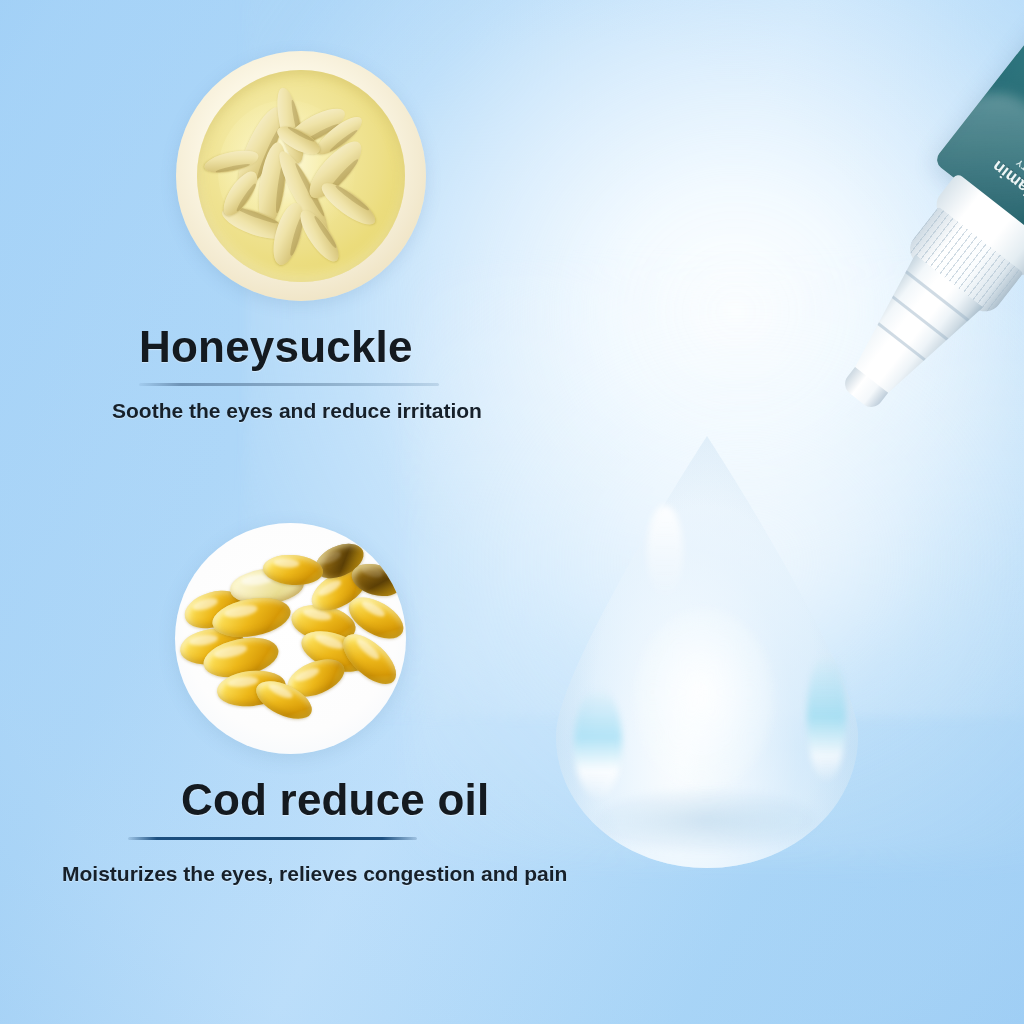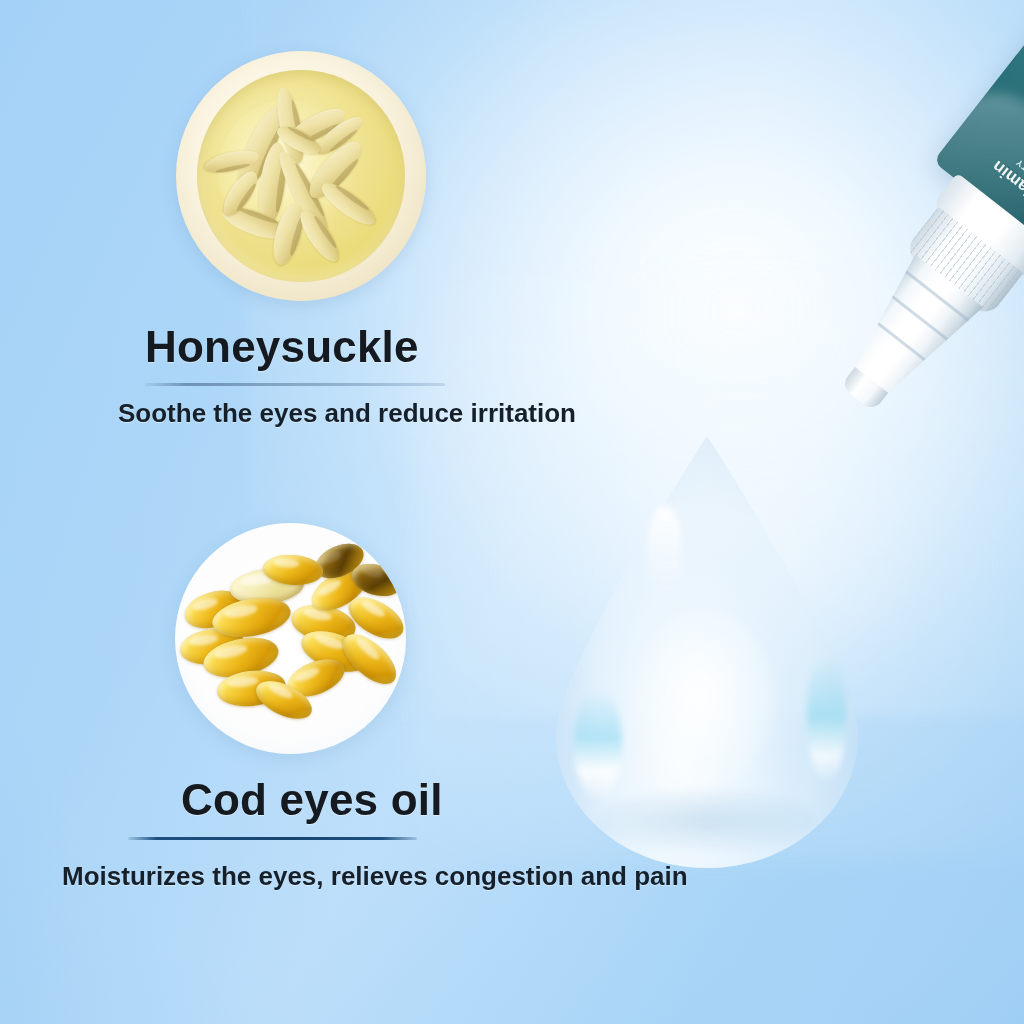--- a/index.html
+++ b/index.html
@@ -171,29 +171,29 @@
     border-radius: 2px;
     margin-top: 16px;
   }
   .rule.light {
     background: linear-gradient(90deg, rgba(110,150,190,0.15) 0%, #6e93b6 14%, #8fb0cc 62%, rgba(140,172,200,0.35) 100%);
   }
   .rule.dark {
     background: linear-gradient(90deg, rgba(30,70,115,0.12) 0%, #1c4f80 10%, #16456f 55%, #1d5080 88%, rgba(30,70,115,0.18) 100%);
   }
   .ing-sub {
-    font-size: 26px;
+    font-size: 21px;
     font-weight: 700;
     color: #16202a;
     line-height: 1.15;
     white-space: nowrap;
     text-shadow: 0 1px 1px rgba(255,255,255,0.40);
   }
 
-  #block-honeysuckle { left: 145px; top: 325px; }
+  #block-honeysuckle { left: 139px; top: 325px; }
   #block-honeysuckle .rule { width: 300px; margin-top: 14px; }
   #block-honeysuckle .ing-sub { margin-top: 13px; margin-left: -27px; }
 
   #block-codliveroil { left: 181px; top: 778px; }
   #block-codliveroil .rule { width: 289px; margin-top: 15px; margin-left: -53px; }
   #block-codliveroil .ing-sub { margin-top: 22px; margin-left: -119px; }
 
   
   #bottle {
     position: absolute;
@@ -476,21 +476,21 @@
       </div>
     <div class="cap" style="left:38%;top:14%;width:26%;height:13%;transform:rotate(4deg);">
         <span class="cap-shine"></span>
       </div>
     <div class="cap" style="left:34%;top:70%;width:26%;height:13%;transform:rotate(26deg);">
         <span class="cap-shine"></span>
       </div>
   </div>
 
   <div class="block" id="block-codliveroil">
-    <div class="ing-title">Cod eyes oil</div>
+    <div class="ing-title">Cod reduce oil</div>
     <div class="rule dark"></div>
     <div class="ing-sub">Moisturizes the eyes, relieves congestion and pain</div>
   </div>
 
   <div id="droplet">
     <div class="drop-shape"></div>
     <div class="drop-rim"></div>
     <div class="drop-core"></div>
     <div class="drop-hilite-left"></div>
     <div class="drop-hilite-right"></div>

